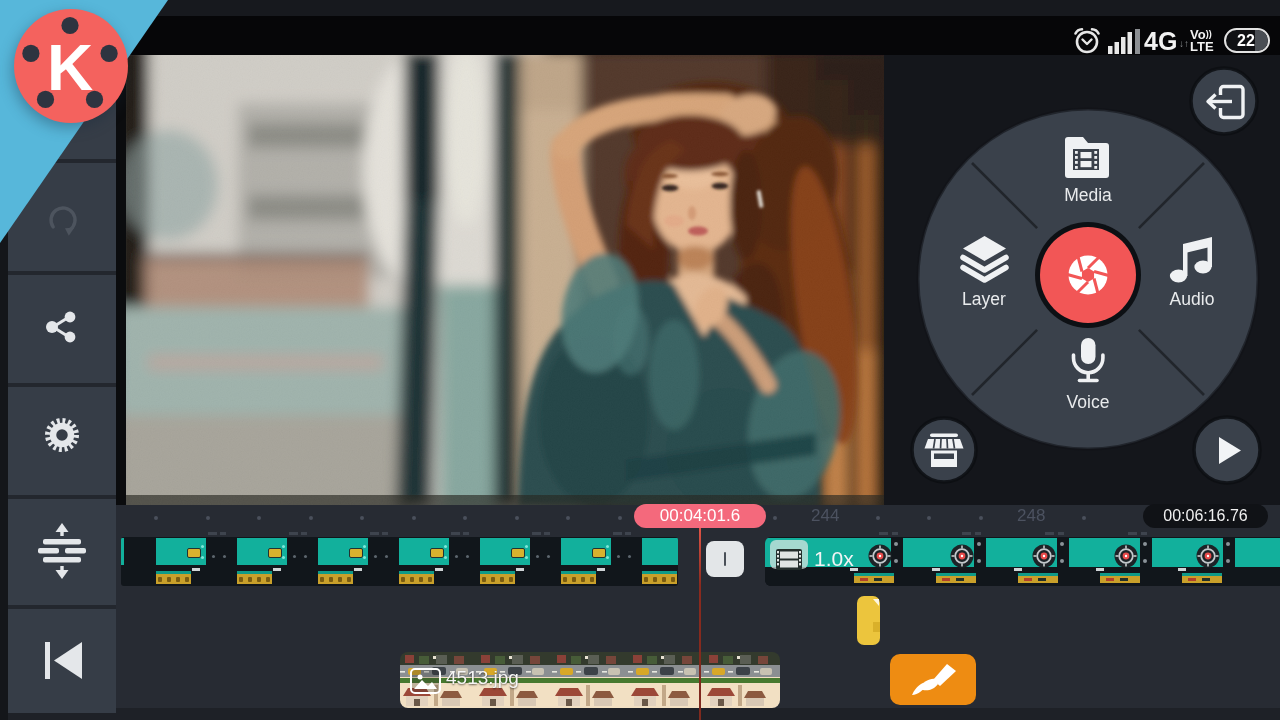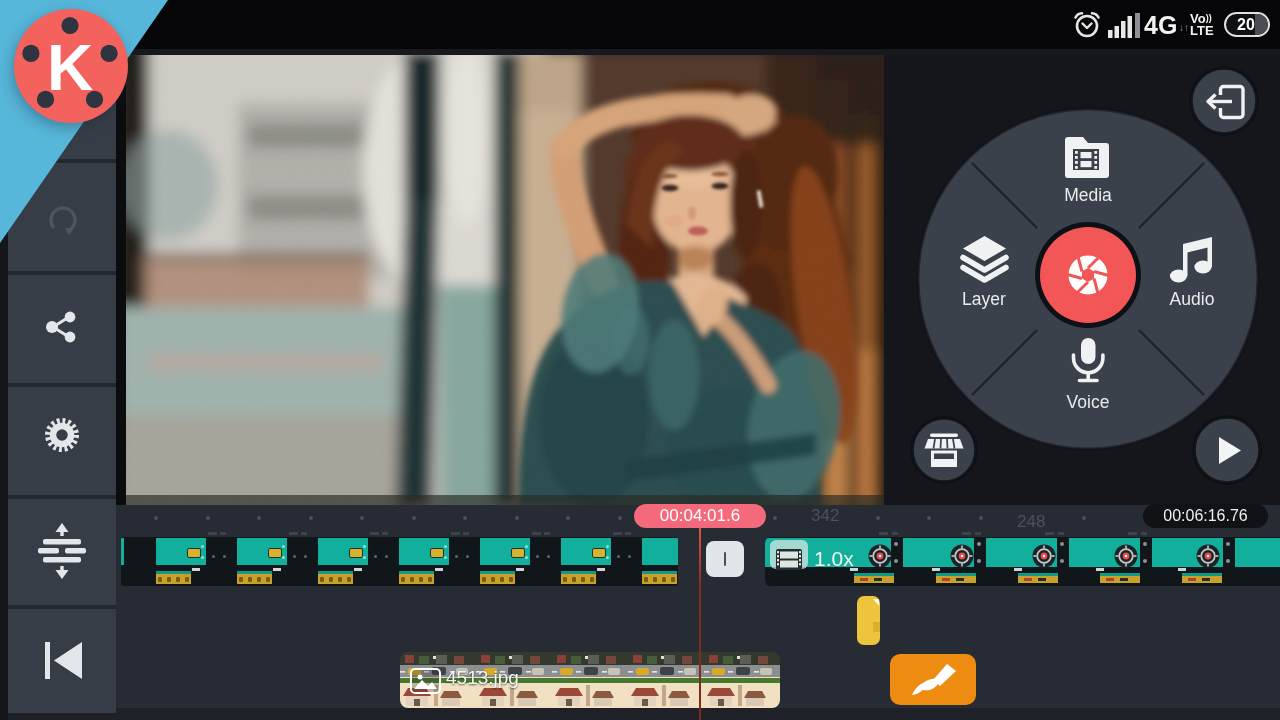--- a/index.html
+++ b/index.html
@@ -1,20 +1,20 @@
 <!DOCTYPE html>
 <html><head>
 <meta charset="utf-8">
 <style>
   html,body{margin:0;padding:0;}
   #stage{position:relative;width:1280px;height:720px;overflow:hidden;background:#17191e;
     font-family:"Liberation Sans",sans-serif;}
   .abs{position:absolute;}
   
-  #statusbar{left:0;top:0;width:1280px;height:49px;background:#060608;}
+  #statusbar{left:0;top:16px;width:1280px;height:49px;background:#060608;}
   
   #photo{left:126px;top:55px;width:758px;height:450px;background:#1c1a18;overflow:hidden;}
   
   #rpanel{left:884px;top:55px;width:396px;height:450px;background:#14161b;}
   
   #timeline{left:0;top:505px;width:1280px;height:215px;background:#272b33;}
   #tl-bottom{left:0;top:708px;width:1280px;height:12px;background:#1e2127;}
   .dot{position:absolute;top:514px;width:4px;height:4px;border-radius:50%;background:#4a505c;}
   .rlab{position:absolute;top:506px;font-size:17px;color:#4c5260;}
   #pill-red{left:634px;top:-1px;width:132px;height:24px;border-radius:13px;background:#f4697c;
@@ -48,21 +48,21 @@
       <rect x="13" y="8" width="4.5" height="17" fill="#e8e8e8"></rect>
       <rect x="19.5" y="3" width="4.5" height="22" fill="#e8e8e8"></rect>
       <rect x="27" y="0" width="5" height="25" fill="#8c8f93"></rect>
     </svg>
     <div class="abs" style="left:1144px;top:11px;color:#f2f2f2;font-size:25px;font-weight:bold;">4G</div>
     <div class="abs" style="left:1179px;top:22px;color:#8a8d90;font-size:10px;font-weight:bold;">↓↑</div>
     <div class="abs" style="left:1190px;top:12px;color:#f2f2f2;font-size:13px;font-weight:bold;line-height:12px;">Vo<span style="font-size:9px;vertical-align:2px">))</span><br>LTE</div>
 
     <div class="abs" style="left:1224px;top:12px;width:42px;height:21px;border:2.5px solid #e2e2e2;border-radius:13px;background:#101114;overflow:hidden;">
       <div class="abs" style="right:0;top:0;width:13px;height:21px;background:#4a4e54;border-radius:0 11px 11px 0;"></div>
-      <div class="abs" style="left:0;top:0;width:40px;height:21px;color:#fff;font-size:16px;font-weight:bold;text-align:center;line-height:21px;">20</div>
+      <div class="abs" style="left:0;top:0;width:40px;height:21px;color:#fff;font-size:16px;font-weight:bold;text-align:center;line-height:21px;">22</div>
     </div>
   </div>
   <div class="abs" style="left:116px;top:55px;width:10px;height:450px;background:#0b0c0e;"></div>
   <div class="abs" id="photo"><svg width="758" height="450" viewBox="0 0 758 450">
   <defs>
     <filter id="b7" x="-30%" y="-30%" width="160%" height="160%">
             <feGaussianBlur stdDeviation="7"></feGaussianBlur>
           </filter>
     <filter id="b3" x="-30%" y="-30%" width="160%" height="160%">
             <feGaussianBlur stdDeviation="3"></feGaussianBlur>
@@ -256,22 +256,22 @@
   <div class="dot" style="left:411.5px;top:11px"></div>
   <div class="dot" style="left:463px;top:11px"></div>
   <div class="dot" style="left:514.5px;top:11px"></div>
   <div class="dot" style="left:566px;top:11px"></div>
   <div class="dot" style="left:617.5px;top:11px"></div>
   <div class="dot" style="left:772.5px;top:11px"></div>
   <div class="dot" style="left:875.5px;top:11px"></div>
   <div class="dot" style="left:927px;top:11px"></div>
   <div class="dot" style="left:978.5px;top:11px"></div>
   <div class="dot" style="left:1081.5px;top:11px"></div>
-  <div class="rlab" style="left:811px;top:1px">342</div>
-  <div class="rlab" style="left:1017px;top:7px">248</div>
+  <div class="rlab" style="left:811px;top:1px">244</div>
+  <div class="rlab" style="left:1017px;top:1px">248</div>
   <div class="abs" style="left:121px;top:32px;width:557px;height:49px;background:#11161b;border-radius:3px;overflow:hidden">
         <div class="abs" style="left:0;top:1px;width:2.5px;height:27px;background:#12b09c"></div>
         <div class="abs" style="left:35px;top:1px;width:50px;height:27px;background:#12b09c"></div>
         <div class="abs" style="left:66px;top:11px;width:12px;height:8px;background:#d8b22e;border:1px solid #233;border-radius:2px"></div>
         <div class="abs" style="left:80px;top:8px;width:3px;height:3px;background:#7ee6d8;border-radius:50%"></div>
         <div class="abs" style="left:80px;top:19px;width:3px;height:3px;background:#7ee6d8;border-radius:50%"></div>
         <div class="abs" style="left:35px;top:34px;width:35px;height:3px;background:#0f9a88"></div>
         <div class="abs" style="left:35px;top:37px;width:35px;height:10px;background:#c9a02a"></div>
         <div class="abs" style="left:37px;top:40px;width:4px;height:4.5px;background:#7a5c10;border-radius:1px"></div>
         <div class="abs" style="left:46px;top:40px;width:4px;height:4.5px;background:#7a5c10;border-radius:1px"></div>

